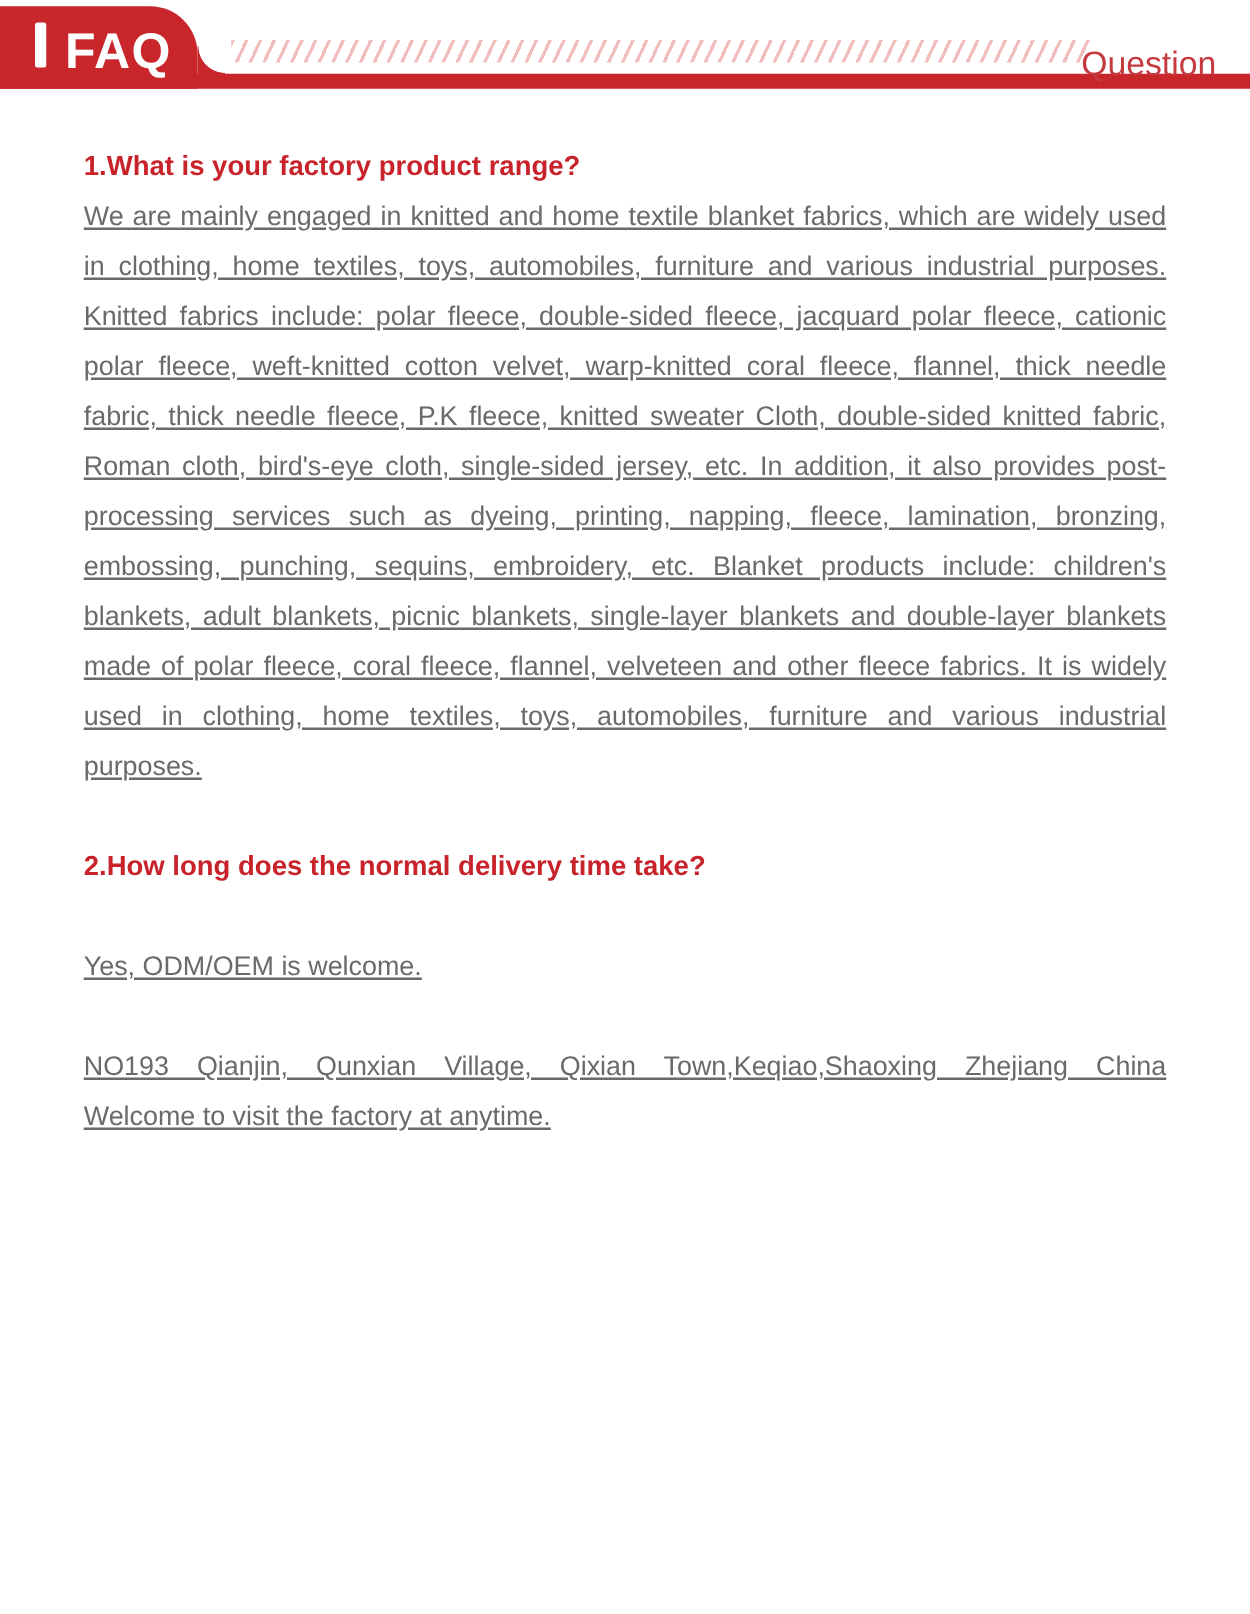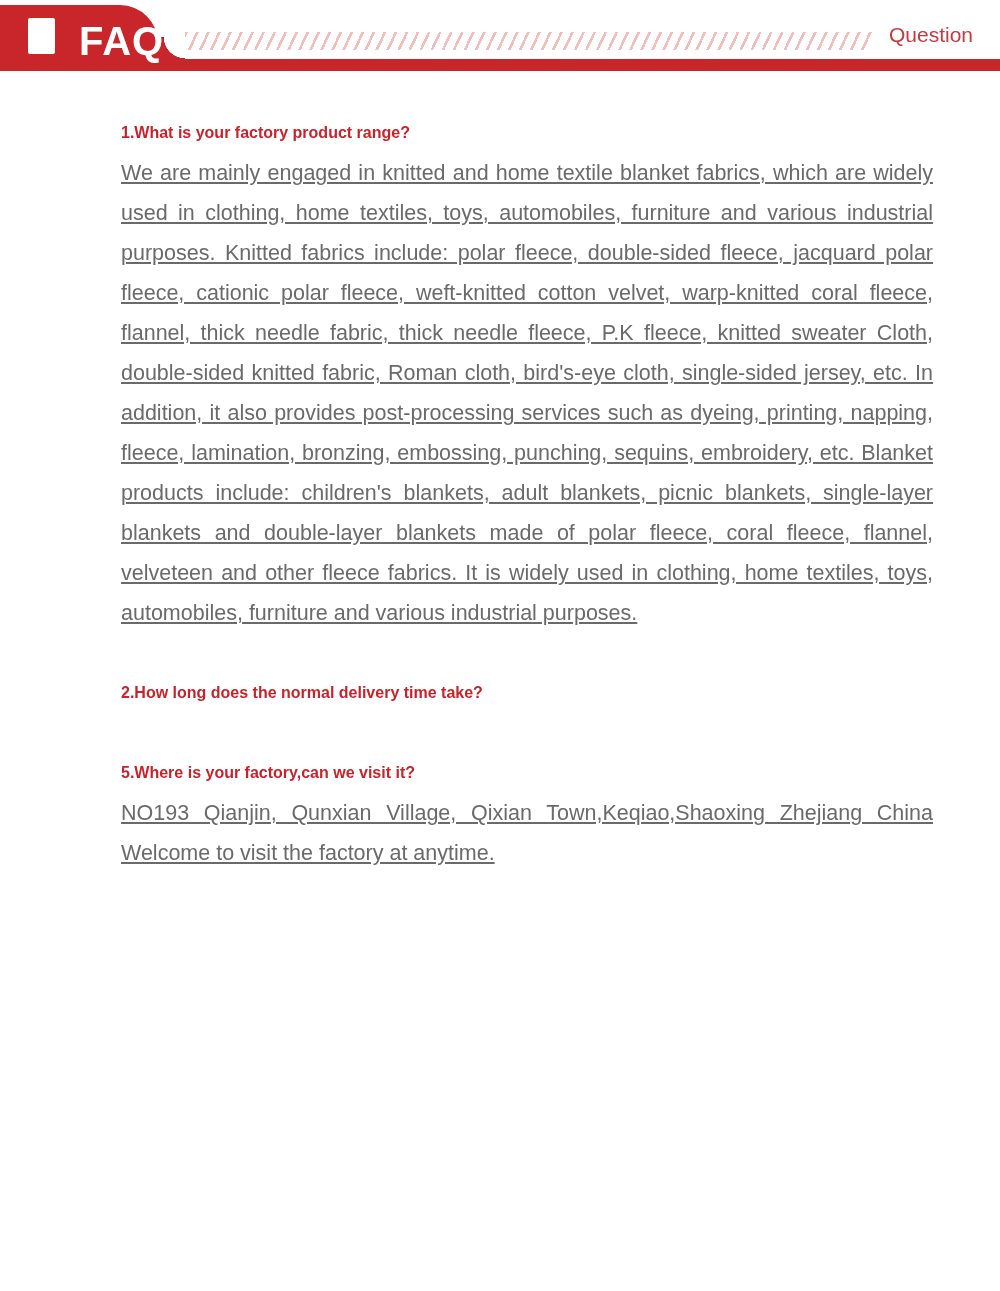--- a/index.html
+++ b/index.html
@@ -2,21 +2,21 @@
 <html style="--accent: #c8262b; --heading_text: #c8232b; --question_label: #c43a3f; --body_text: #6a6a6a; --hatch_stripe: #f2bdbd;"><head>
 <meta charset="utf-8">
 <style>
   :root{
     --accent:#c8262b;
     --heading_text:#c8232b;
     --question_label:#c43a3f;
     --body_text:#6a6a6a;
     --hatch_stripe:#f2bdbd;
   }
-  *{box-sizing:border-box;padding-left:27px;}
+  *{box-sizing:border-box;}
   html,body{margin:0;padding:0;}
   body{
     background:#ffffff;
     font-family:"Liberation Sans","DejaVu Sans",sans-serif;
   }
   .page{
     position:relative;
     width:1000px;
     height:1291px;
     margin:0 auto;
@@ -80,41 +80,41 @@
     top:32px;
     width:687px;
     height:18px;
     background:repeating-linear-gradient(115deg,
       var(--hatch_stripe) 0 2.6px,
       rgba(0,0,0,0) 2.6px 10px);
   }
   .question-label{
     position:absolute;
     right:27px;
-    top:23px;
-    font-size:21px;
+    top:39px;
+    font-size:27px;
     color:var(--question_label);
     line-height:24px;
   }
   
   .content{
     position:absolute;
     top:71px;left:0;right:0;
     padding:42px 67px 0 67px;
     color:var(--body_text);
     font-size:21.5px;
     line-height:40px;
     text-align:justify;
   }
   .qa{margin:40px 0 0 0;}
   .qa:first-child{margin-top:0;}
   .q{
     margin:0;
     color:var(--heading_text);
-    font-size:16px;
+    font-size:22px;
     font-weight:bold;
     line-height:40px;
     text-align:left;
   }
   .a{margin:0;text-decoration:underline;}
   .justify-last{text-align-last:justify;}
 </style>
 </head>
 <body>
 
@@ -139,22 +139,22 @@
     </section>
 
     <section class="qa">
       <h2 class="q">2.How long does the normal delivery time take?</h2>
     </section>
 
     <section class="qa">
     </section>
 
     <section class="qa">
+      <p class="a">Yes, ODM/OEM is welcome.</p>
     </section>
 
     <section class="qa">
-      <h2 class="q">5.Where is your factory,can we visit it?</h2>
       <p class="a justify-last">NO193 Qianjin, Qunxian Village, Qixian Town,Keqiao,Shaoxing Zhejiang China</p>
       <p class="a">Welcome to visit the factory at anytime.</p>
     </section>
 
   </main>
 </div>
 
 </body></html>

